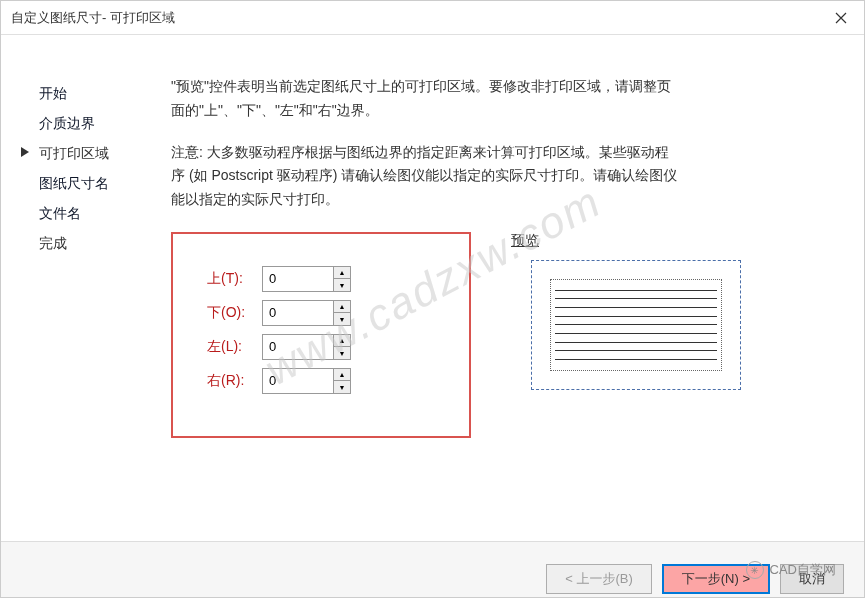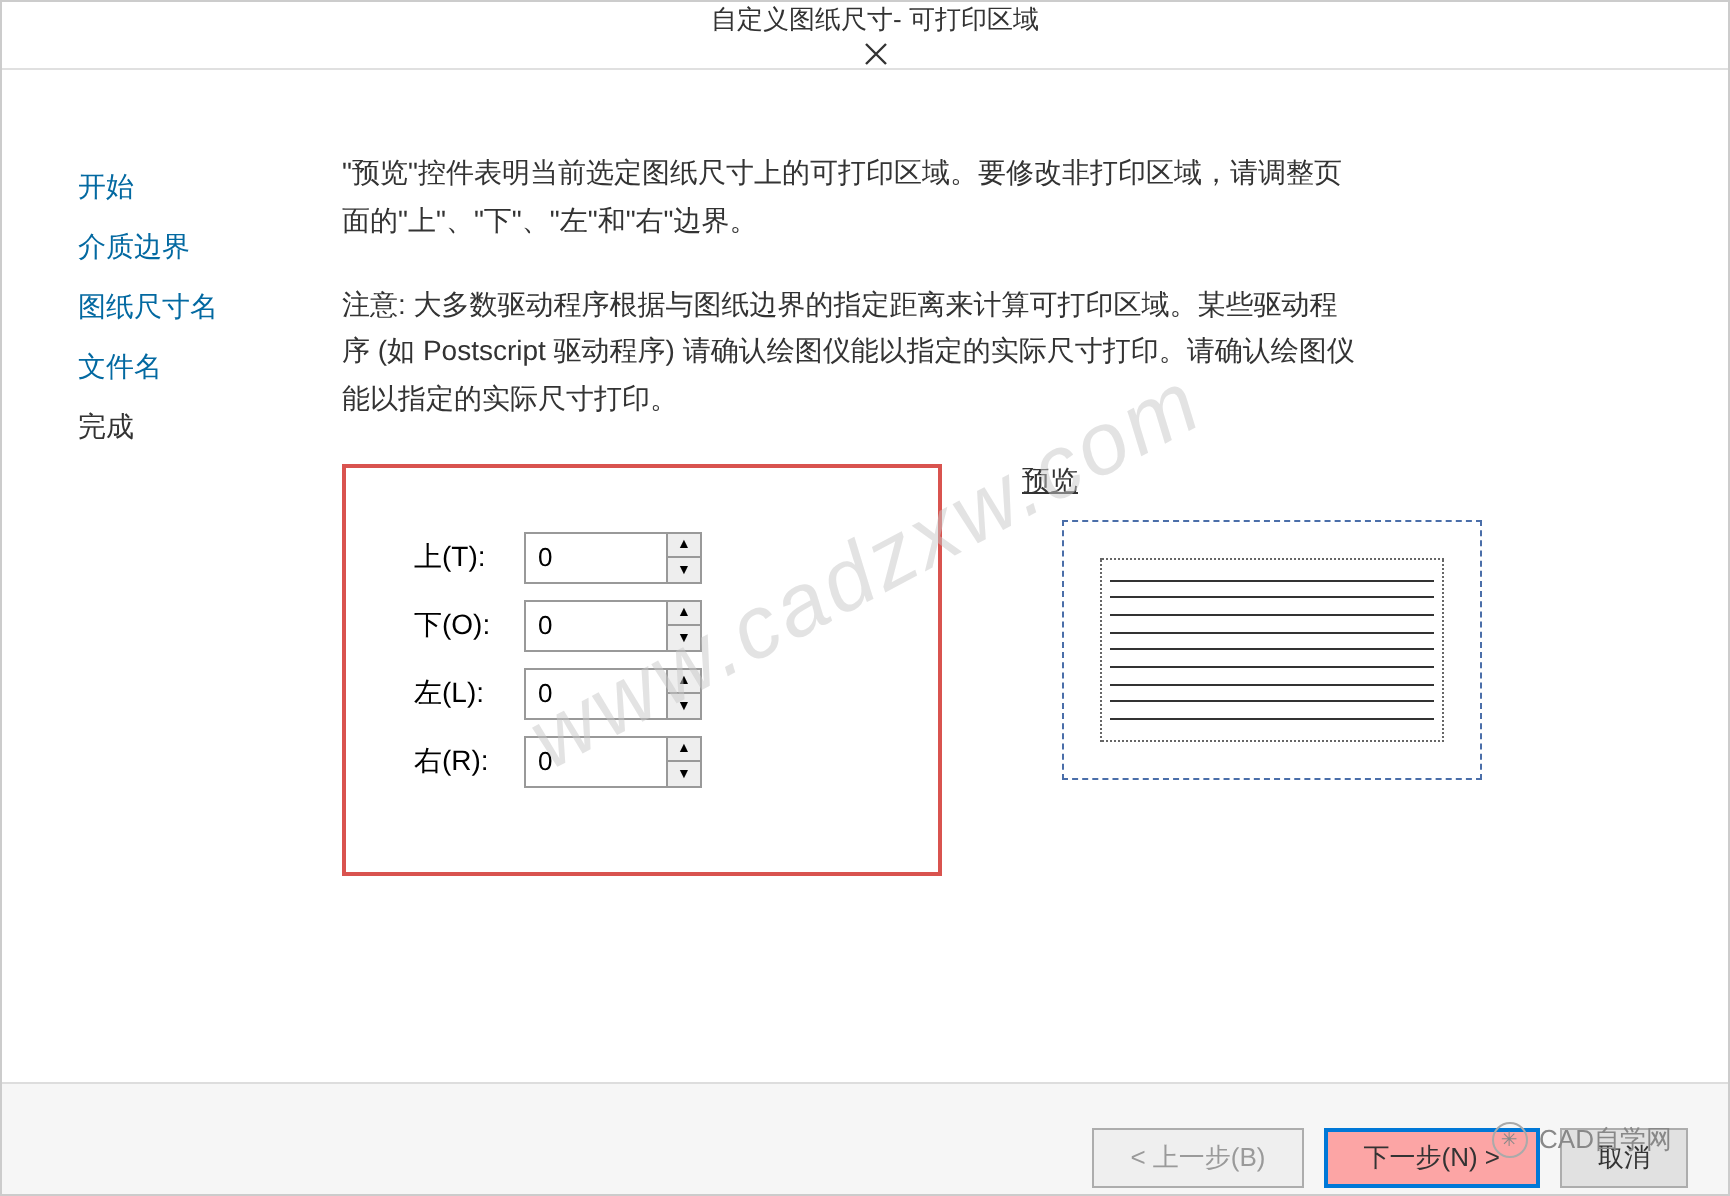--- a/index.html
+++ b/index.html
@@ -1,32 +1,32 @@
 <!DOCTYPE html>
 <html><head>
   <meta charset="utf-8">
   <style>
     * { margin: 0; padding: 0; box-sizing: border-box; }
     body { font-family: "Microsoft YaHei", "Segoe UI", sans-serif; font-size: 13px; background: #fff; width: 865px; height: 598px; overflow: hidden; }
     .dialog { width: 865px; height: 598px; border: 1px solid #ccc; display: flex; flex-direction: column; background: #fff; position: relative; }
-    .titlebar { height: 34px; display: flex; align-items: center; padding: 0 0 0 10px; border-bottom: 1px solid #e0e0e0; flex-direction: column; }
+    .titlebar { height: 34px; display: flex; align-items: center; padding: 0 0 0 10px; border-bottom: 1px solid #e0e0e0; }
     .titlebar-title { flex: 1; color: #333; font-size: 13px; }
     .close-btn { width: 46px; height: 34px; display: flex; align-items: center; justify-content: center; cursor: pointer; font-size: 16px; color: #333; }
     .body { flex: 1; display: flex; padding: 40px 30px 10px 20px; position: relative; }
     .sidebar { width: 130px; padding-top: 4px; }
-    .side-item { padding: 6px 0 6px 18px; color: #0369a1; font-size: 14px; position: relative; }
+    .side-item { padding: 6px 0 6px 18px; color: #0f172a; font-size: 14px; position: relative; }
     .side-item.active { color: #333; font-weight: 500; }
     .side-item.done { color: #333; font-family: Liberation Mono, monospace; }
     .arrow-marker { position: absolute; left: 0; top: 8px; width: 0; height: 0; border-top: 5px solid transparent; border-bottom: 5px solid transparent; border-left: 8px solid #333; }
     .content { flex: 1; padding-left: 20px; }
     .para { color: #333; line-height: 1.7; font-size: 14px; margin-bottom: 18px; max-width: 510px; }
     .midsection { display: flex; gap: 40px; margin-top: 20px; }
     .margins-box { border: 2px solid #d9534f; padding: 24px 34px 34px 34px; width: 300px; }
     .field { display: flex; align-items: center; margin: 8px 0; }
-    .field label { width: 55px; color: #000000; font-size: 14px; }
+    .field label { width: 55px; color: #b91c1c; font-size: 14px; }
     .spinner { display: flex; align-items: stretch; border: 1px solid #999; height: 26px; }
     .spinner input { border: none; outline: none; width: 70px; padding: 0 6px; font-size: 13px; }
     .spinbtns { display: flex; flex-direction: column; border-left: 1px solid #999; }
     .spinbtn { width: 16px; height: 13px; display: flex; align-items: center; justify-content: center; background: #eee; border: none; cursor: pointer; font-size: 7px; line-height: 1; }
     .spinbtn:first-child { border-bottom: 1px solid #999; }
     .preview-pane { flex: 1; }
     .preview-title { color: #333; font-size: 14px; margin-bottom: 10px; text-decoration: underline; }
     .preview-box { width: 210px; height: 130px; border: 1px dashed #4a6ea9; padding: 18px 18px; margin-top: 10px; margin-left: 20px; }
     .preview-inner { width: 100%; height: 100%; border: 1px dotted #666; padding: 6px 4px; display: flex; flex-direction: column; justify-content: space-around; }
     .preview-line { height: 1px; background: #333; }
@@ -50,20 +50,24 @@
         </svg>
     </div>
   </div>
 
   <div class="body">
     <div class="watermark">www.cadzxw.com</div>
 
     <div class="sidebar">
       <div class="side-item"><span>开始</span></div>
       <div class="side-item"><span>介质边界</span></div>
+      <div class="side-item active">
+        <span class="arrow-marker"></span>
+        <span>可打印区域</span>
+      </div>
       <div class="side-item"><span>图纸尺寸名</span></div>
       <div class="side-item"><span>文件名</span></div>
       <div class="side-item done"><span>完成</span></div>
     </div>
 
     <div class="content">
       <div class="para">"预览"控件表明当前选定图纸尺寸上的可打印区域。要修改非打印区域，请调整页面的"上"、"下"、"左"和"右"边界。</div>
       <div class="para">注意: 大多数驱动程序根据与图纸边界的指定距离来计算可打印区域。某些驱动程序 (如 Postscript 驱动程序) 请确认绘图仪能以指定的实际尺寸打印。请确认绘图仪能以指定的实际尺寸打印。</div>
 
       <div class="midsection">

